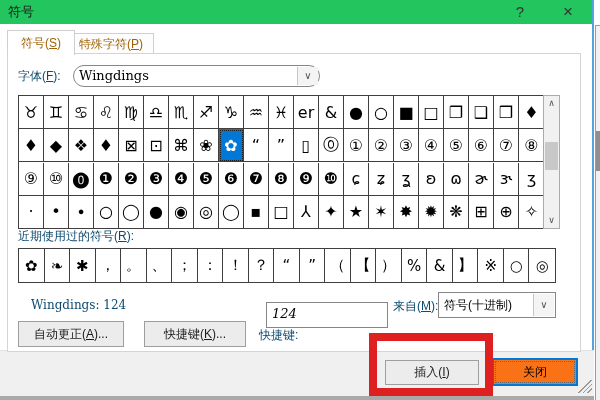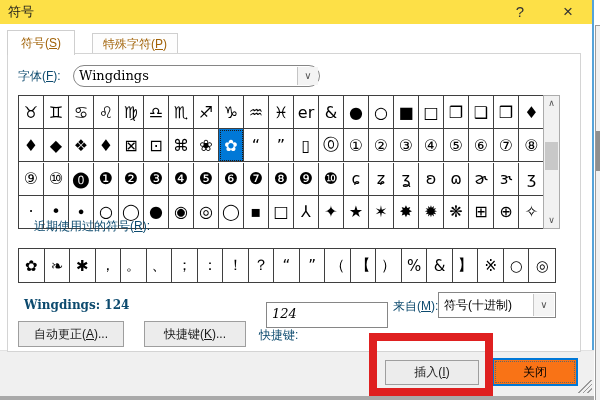--- a/index.html
+++ b/index.html
@@ -8,31 +8,31 @@
     background:#ffffff;font-family:"Liberation Sans","DejaVu Sans",sans-serif;
     -webkit-font-smoothing:none;
   }
   
   .dialog{position:absolute;left:0;top:0;width:592px;height:394px;background:#fff;
     border-right:2px solid #55a3da;border-bottom:2px solid #1b84d7;}
   .under-strip{position:absolute;left:0;top:396px;width:594px;height:4px;background:#a9a9a9;}
   .bg-scrollbar{position:absolute;left:595px;top:25px;width:5px;height:375px;
     background:#f1f1f1;border-left:1px solid #9a9a9a;border-top:1px solid #9a9a9a;}
   .bg-scroll-thumb{position:absolute;left:0;top:105px;width:4px;height:40px;background:#8f8f8f;}
-  .titlebar{position:absolute;left:0;top:0;width:592px;height:24px;background:#fde047;text-decoration:underline;}
+  .titlebar{position:absolute;left:0;top:0;width:592px;height:24px;background:#22c55e;text-decoration:underline;}
   .title-text{position:absolute;left:8px;top:3px;font-size:13px;color:#1a1a1a;}
   .cap-btn{position:absolute;top:0;width:34px;height:23px;text-align:center;line-height:23px;
     color:#333;font-size:15px;cursor:default;}
   .cap-help{left:503px;}
   .cap-close{left:551px;font-size:17px;}
   
   .tab{position:absolute;background:#fff;border:1px solid #cfcfcf;border-bottom:none;
     font-size:12px;color:#a16207;text-align:center;}
   .tab.selected{left:7px;top:30px;width:66px;height:24px;line-height:24px;z-index:3;}
-  .tab.unselected{left:92px;top:33px;width:84px;height:20px;line-height:20px;background:#fdfdfd;}
+  .tab.unselected{left:68px;top:33px;width:84px;height:20px;line-height:20px;background:#fdfdfd;}
   .page{position:absolute;left:7px;top:53px;width:572px;height:297px;background:#fff;
     border:1px solid #d4d4d4;z-index:2;}
   
   .lbl{position:absolute;font-size:12px;color:#0c4a6e;white-space:nowrap;}
   .u{text-decoration:underline;}
   
   .combo{position:absolute;background:#fff;border:1px solid #868686;}
   .combo .val{position:absolute;left:5px;top:2px;font-size:13px;color:#000;
     font-family:"DejaVu Serif",serif;white-space:nowrap;}
   .combo .drop{position:absolute;right:1px;top:1px;bottom:1px;width:20px;background:#f4f4f4;
@@ -190,21 +190,21 @@
         <div class="cell">⊕</div>
         <div class="cell">✧</div>
       </div>
 
     <div class="vscroll">
       <div class="arrow up">∧</div>
       <div class="thumb"></div>
       <div class="arrow down">∨</div>
     </div>
 
-    <div class="lbl" style="left:10px;top:164px;margin-left:16px;"><span>近期使用过的符号(</span><span class="u">R</span><span>):</span></div>
+    <div class="lbl" style="left:10px;top:174px;"><span>近期使用过的符号(</span><span class="u">R</span><span>):</span></div>
 
     <div class="sgrid recent-grid">
         <div class="cell">✿</div>
         <div class="cell">❧</div>
         <div class="cell">✱</div>
         <div class="cell">，</div>
         <div class="cell">。</div>
         <div class="cell">、</div>
         <div class="cell">；</div>
         <div class="cell">：</div>
@@ -216,21 +216,21 @@
         <div class="cell">【</div>
         <div class="cell">）</div>
         <div class="cell">%</div>
         <div class="cell">&amp;</div>
         <div class="cell">】</div>
         <div class="cell">※</div>
         <div class="cell">○</div>
         <div class="cell">◎</div>
       </div>
 
-    <div class="lbl mono-label" style="left:16px;top:244px;font-size:12px;font-weight:bold;">Wingdings: 124</div>
+    <div class="lbl mono-label" style="left:23px;top:244px;font-size:12px;">Wingdings: 124</div>
 
 
     <div class="textbox" style="left:258px;top:248px;width:120px;height:24px;font-style:italic;">
       <span class="tval">124</span>
     </div>
 
     <div class="lbl" style="left:385px;top:244px;"><span>来自(</span><span class="u">M</span><span>):</span></div>
 
     <div class="combo" style="left:430px;top:238px;width:116px;height:24px;">
       <span class="val" style="font-family:'Liberation Sans',sans-serif;font-size:12px;top:4px;">符号(十进制)</span>

